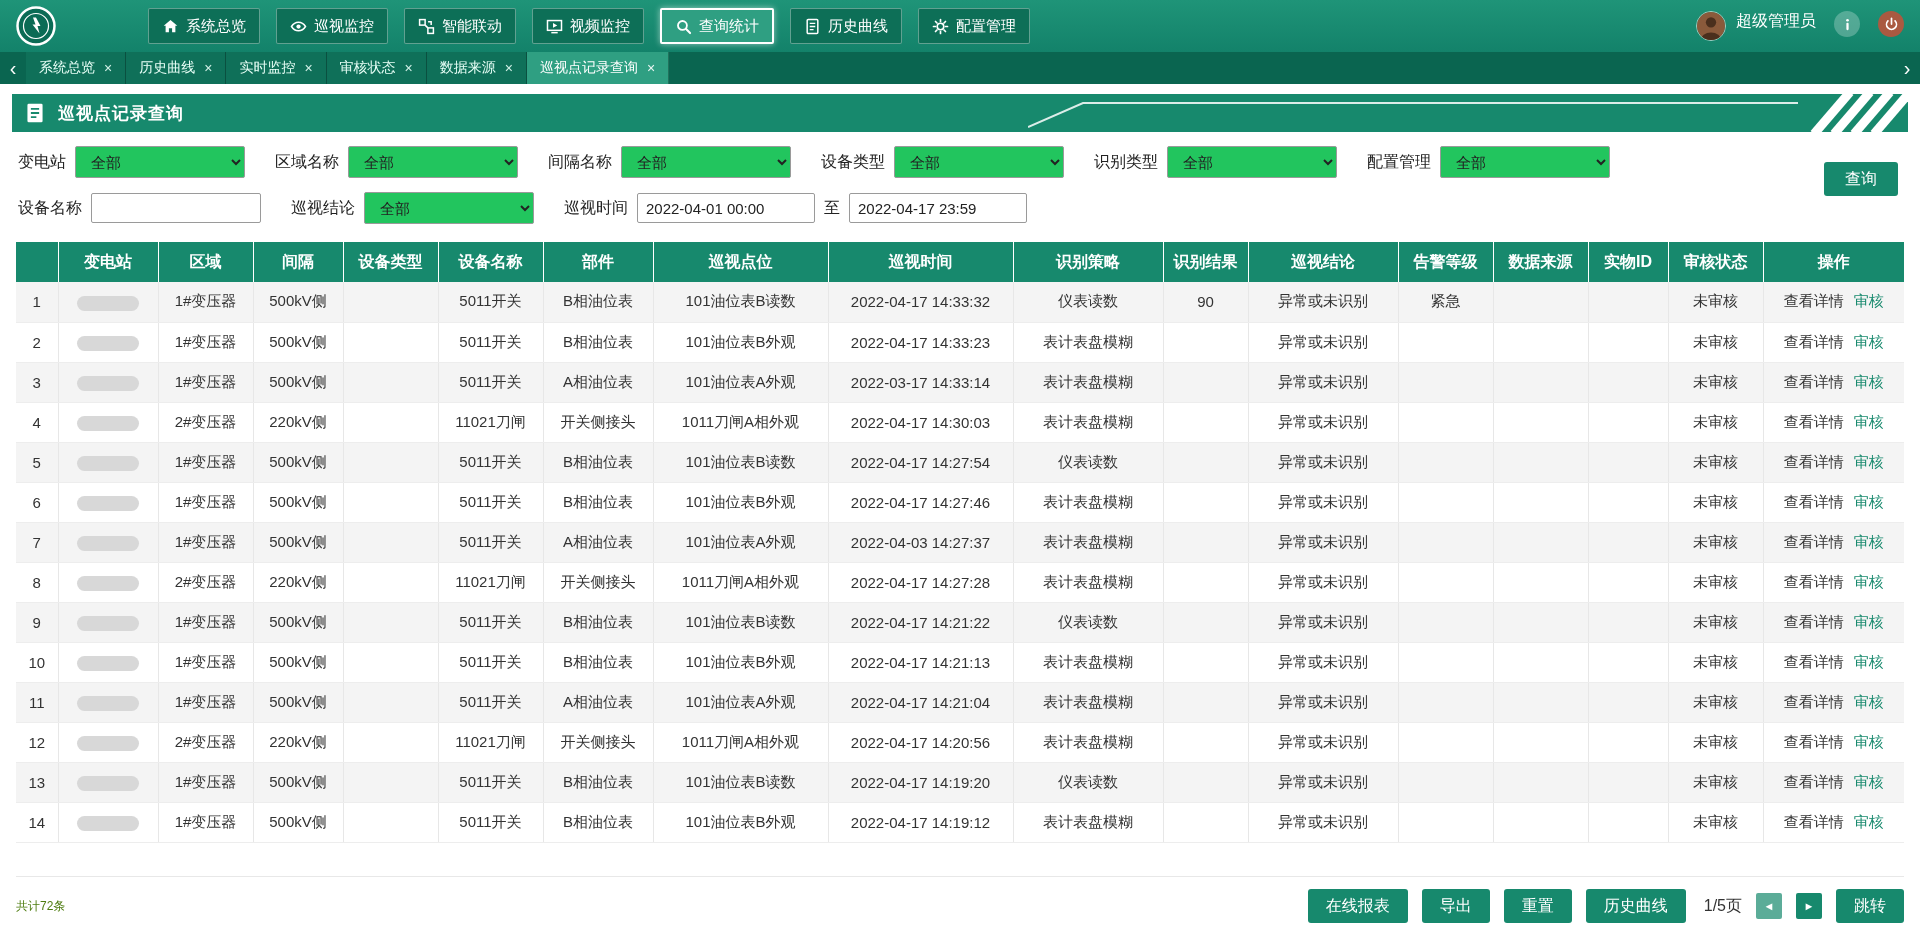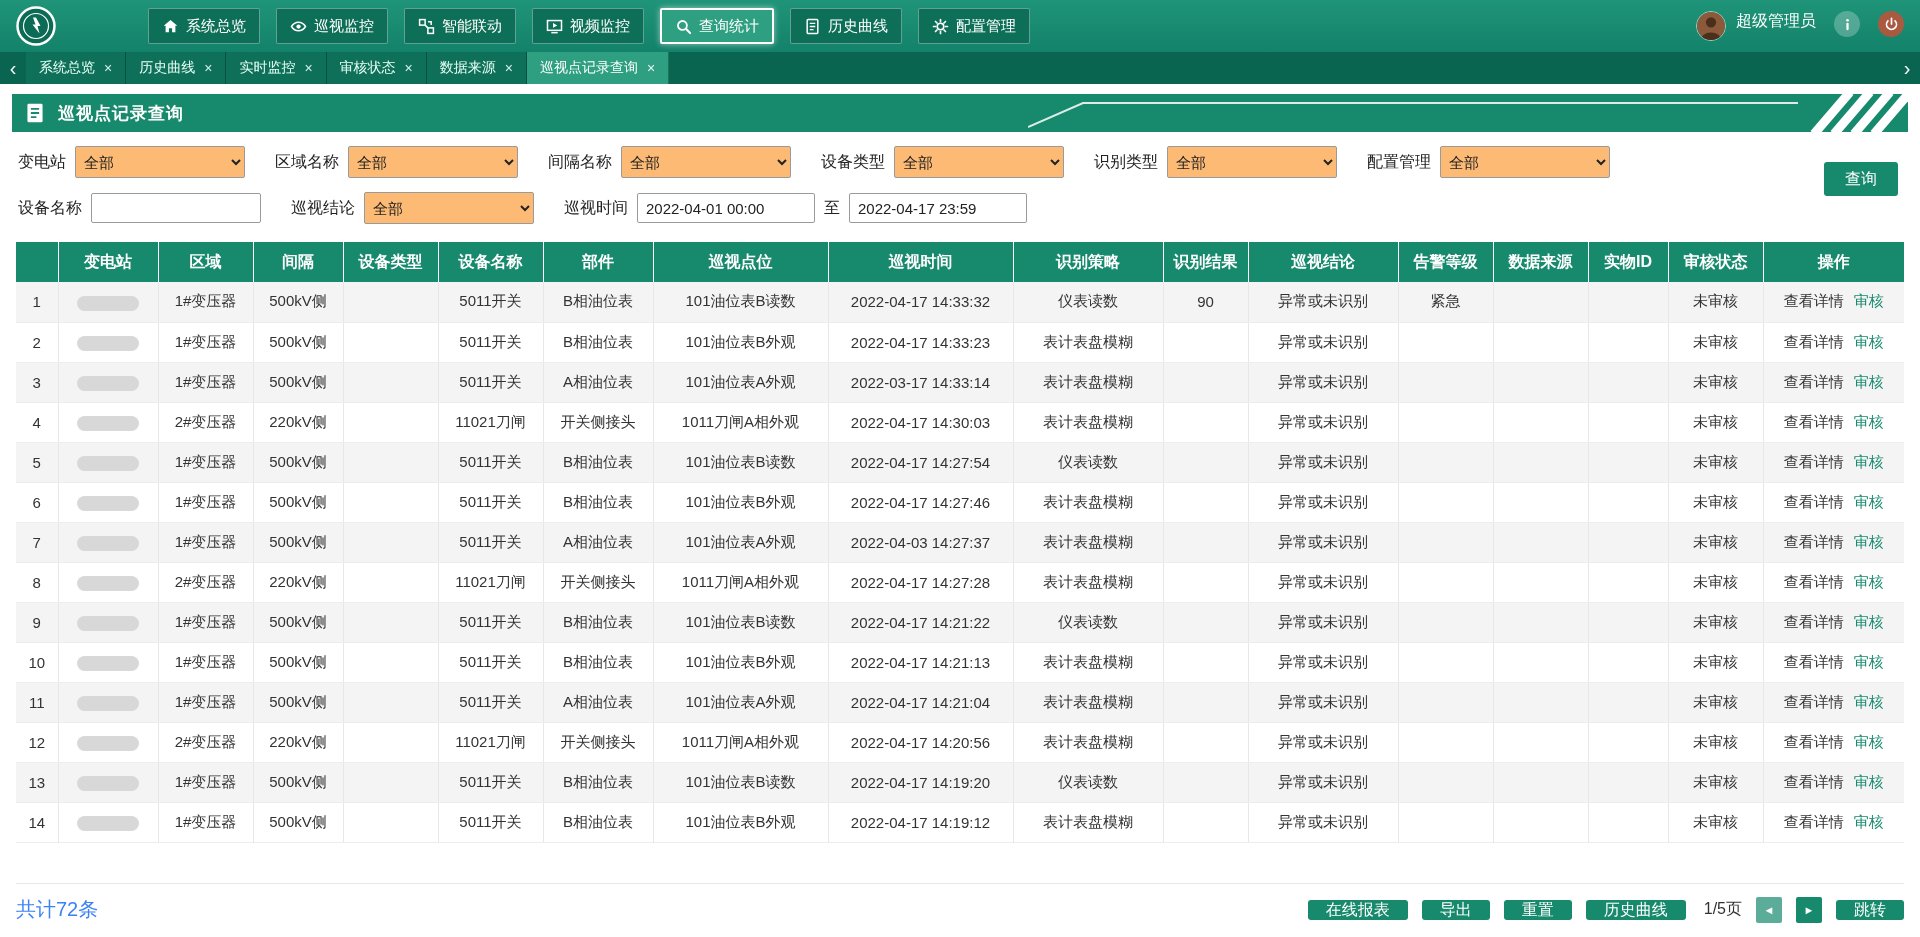--- a/index.html
+++ b/index.html
@@ -43,45 +43,45 @@
   .title-icon{width:22px;height:22px;display:flex}
   .title-icon svg{width:100%;height:100%}
   .page-title{font-size:17px;font-weight:bold;letter-spacing:1px}
   .title-deco{position:absolute;right:0;top:0;height:100%;width:880px;pointer-events:none}
 
   
   .filters{position:relative;padding:14px 18px 2px}
   .filter-row{display:flex;align-items:center;gap:30px;margin-bottom:14px}
   .filter-item{display:flex;align-items:center;gap:9px;font-size:16px;color:#222}
   .flabel{white-space:nowrap}
-  .fselect{width:170px;height:32px;font-size:15px;border:1px solid #9a9a9a;border-radius:2px;background:#fdba74;color:#222;padding:0 4px}
+  .fselect{width:170px;height:32px;font-size:15px;border:1px solid #9a9a9a;border-radius:2px;background:#22c55e;color:#222;padding:0 11px}
   .ftext{width:170px;height:30px;font-size:15px;border:1px solid #9a9a9a;border-radius:2px;padding:0 8px;color:#222;background:#fff}
   .ftext.time{width:178px}
   .search-btn{position:absolute;right:22px;top:30px;width:74px;height:34px;background:var(--primary);color:#fff;border:none;border-radius:3px;font-size:16px;cursor:pointer}
 
   
   .grid-wrap{margin:2px 16px 0}
   table.grid{width:100%;border-collapse:collapse;table-layout:fixed}
   .grid thead th{background:var(--primary);color:#fff;font-size:16px;font-weight:bold;height:40px;border-right:1px solid rgba(255,255,255,.35);overflow:hidden;white-space:nowrap}
   .grid thead th:last-child{border-right:none}
   .grid tbody td{height:40px;text-align:center;font-size:15px;color:#333;border-right:1px solid #e7e7e7;border-bottom:1px solid #ededed;overflow:hidden;white-space:nowrap}
   .grid tbody td:last-child{border-right:none}
   .grid tbody tr:nth-child(odd){background:#f4f4f4}
   .grid tbody tr:nth-child(even){background:#fff}
   .redacted{display:inline-block;width:62px;height:15px;border-radius:8px;background:#d8d8d8;vertical-align:middle}
   td.alarm{color:var(--alarm-urgent)}
   .ops .op-detail{color:#333;cursor:pointer;margin-right:10px}
   .ops .op-audit{color:var(--link);cursor:pointer}
 
   
   .footer{margin:auto 16px 14px;padding-top:12px;display:flex;align-items:center;border-top:1px solid #e8e8e8}
-  .total{font-size:20px;color:#3b82f6}
+  .total{font-size:12px;color:#4d7c0f}
   .footer-right{margin-left:auto;display:flex;align-items:center;gap:14px}
   .fbtns{display:flex;gap:14px}
-  .fbtn{height:20px;padding:0 18px;background:var(--primary);color:#fff;border:none;border-radius:3px;font-size:16px;cursor:pointer;white-space:nowrap}
+  .fbtn{height:34px;padding:0 18px;background:var(--primary);color:#fff;border:none;border-radius:3px;font-size:16px;cursor:pointer;white-space:nowrap}
   .page-info{font-size:16px;color:#333;margin-left:4px}
   .pg{width:26px;height:26px;background:var(--primary);color:#fff;border:none;border-radius:2px;font-size:11px;cursor:pointer;display:flex;align-items:center;justify-content:center}
   .pg.prev{opacity:.7}
 </style>
 </head>
 <body>
 
 <div class="header">
   <div class="logo">
     <svg viewBox="0 0 40 40">

